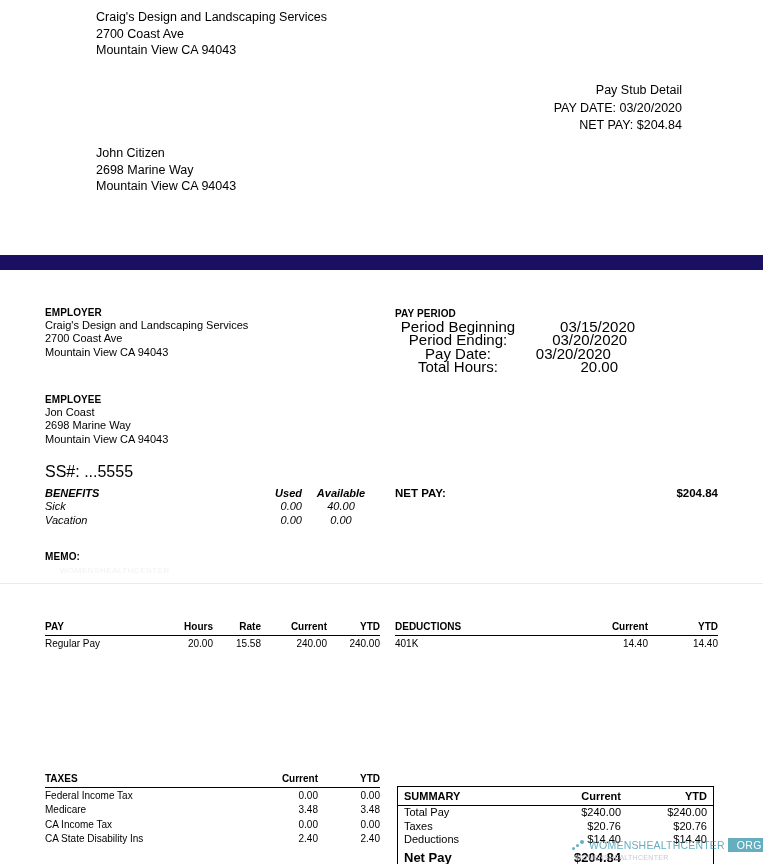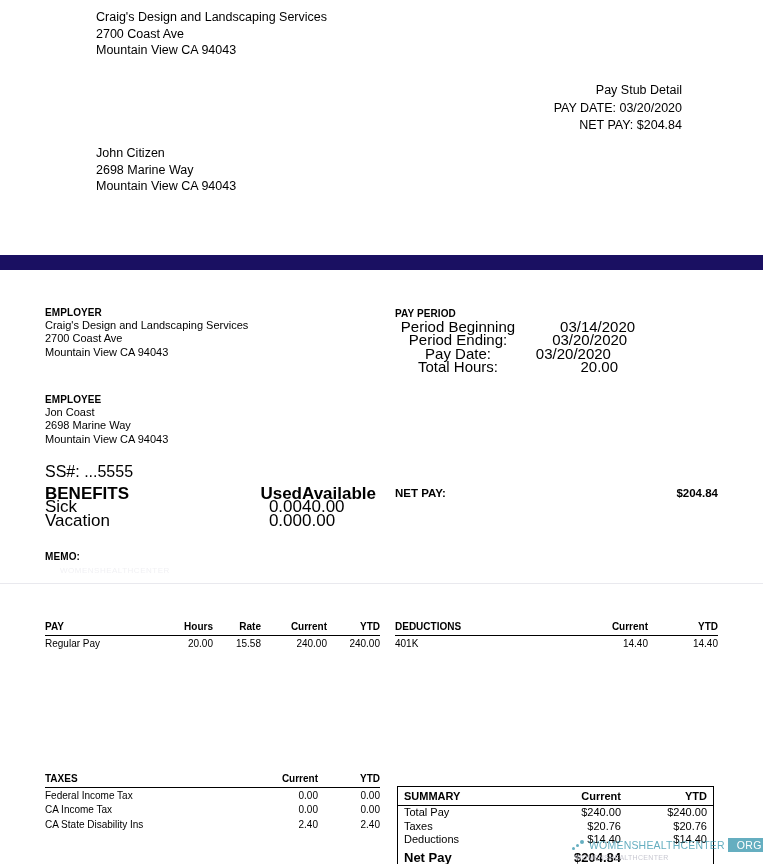--- a/index.html
+++ b/index.html
@@ -77,32 +77,33 @@
     display: flex;
     justify-content: center;
     font-size: 15px;
     line-height: 13.4px;
   }
   .kv-row .kv-val { width: 120px; text-align: right; }
 
   
   table.mini {
     border-collapse: collapse;
-    font-size: 17px;
+    font-size: 11px;
     width: 100%;
+    font-style: italic;
   }
   table.mini td, table.mini th {
     padding: 0;
     line-height: 13.4px;
     font-weight: normal;
     text-align: left;
   }
   table.mini th { font-weight: bold; }
   table.mini .num { text-align: right; width: 72px; }
-  table.mini .num2 { text-align: left; width: 78px; }
+  table.mini .num2 { text-align: center; width: 78px; }
 
   
   #netpay-row {
     display: flex;
     justify-content: space-between;
     font-size: 11.5px;
     font-weight: bold;
   }
 
   
@@ -264,21 +265,21 @@
     <div class="addr-line">2698 Marine Way</div>
     <div class="addr-line">Mountain View CA 94043</div>
   </div>
 
   <div class="col-left" style="top:193px;">SS#: ...5555</div>
 
   <div class="col-right" style="top:38px; width:246px;">
     <div class="sec-title">PAY PERIOD</div>
     <div class="kv-row">
       <span>Period Beginning</span>
-      <span class="kv-val">03/14/2020</span>
+      <span class="kv-val">03/15/2020</span>
     </div>
     <div class="kv-row">
       <span>Period Ending:</span>
       <span class="kv-val">03/20/2020</span>
     </div>
     <div class="kv-row">
       <span>Pay Date:</span>
       <span class="kv-val">03/20/2020</span>
     </div>
     <div class="kv-row">
@@ -373,20 +374,25 @@
           <th style="width:62px;">YTD</th>
         </tr>
       </thead>
       <tbody>
         <tr>
           <td class="lbl">Federal Income Tax</td>
           <td>0.00</td>
           <td>0.00</td>
         </tr>
         <tr>
+          <td class="lbl">Medicare</td>
+          <td>3.48</td>
+          <td>3.48</td>
+        </tr>
+        <tr>
           <td class="lbl">CA Income Tax</td>
           <td>0.00</td>
           <td>0.00</td>
         </tr>
         <tr>
           <td class="lbl">CA State Disability Ins</td>
           <td>2.40</td>
           <td>2.40</td>
         </tr>
       </tbody>

